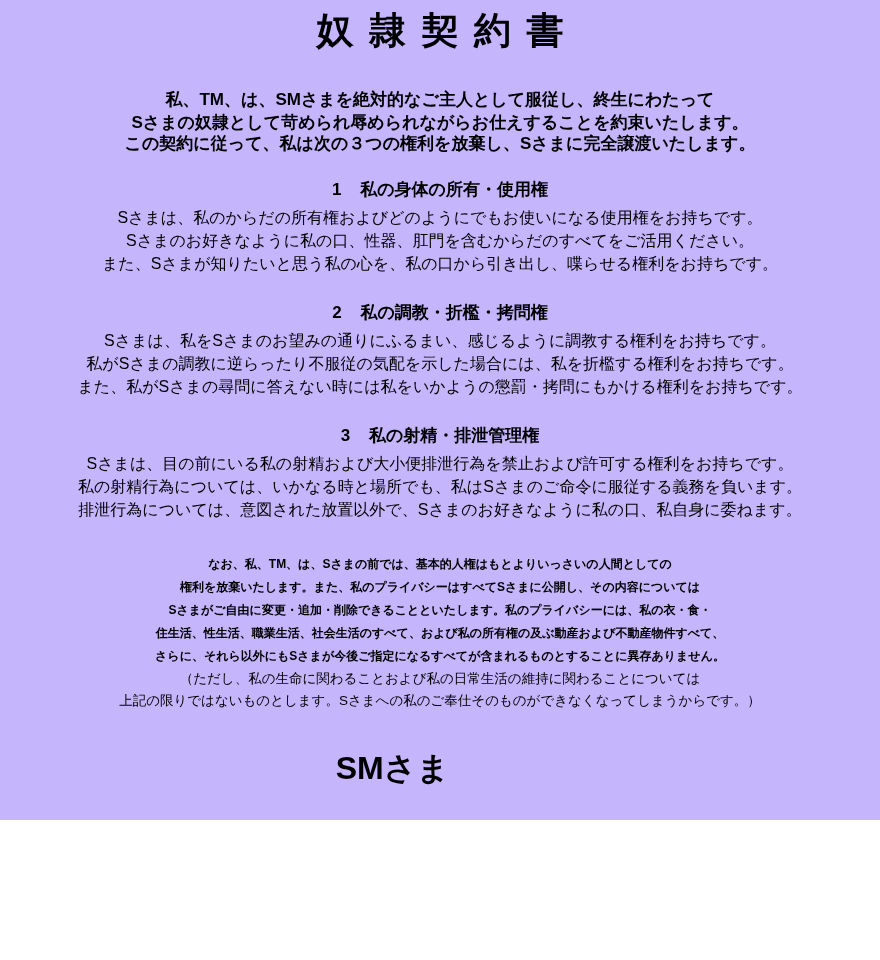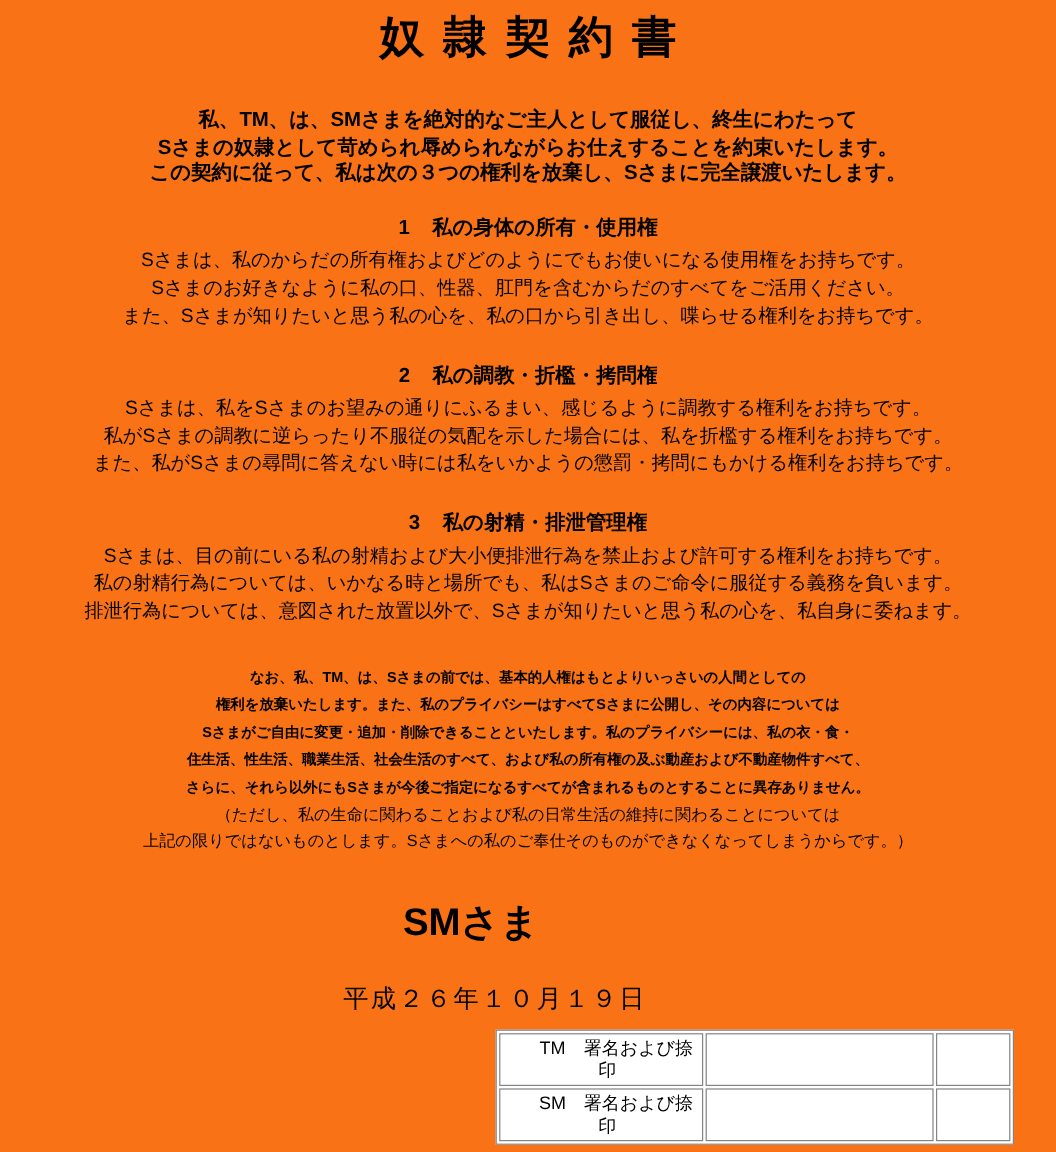--- a/index.html
+++ b/index.html
@@ -5,23 +5,23 @@
   html, body {
     margin: 0;
     padding: 0;
     background: #ffffff;
     color: #000000;
     font-family: "Liberation Sans", "DejaVu Sans", sans-serif;
   }
   .page {
     position: relative;
     width: 880px;
-    height: 960px;
+    height: 820px;
     overflow: hidden;
-    background: #f97316;
+    background: #c4b5fd;
     box-sizing: border-box;
     text-align: center;
   }
   .title {
     margin: 0;
     padding-top: 8px;
     font-size: 37px;
     font-weight: bold;
     letter-spacing: 0.42em;
     text-indent: 0.42em;
@@ -131,21 +131,21 @@
     </div>
   </div>
 
   <div class="section">
     <div class="sec-heading">
       <span class="sec-num">3</span><span>私の射精・排泄管理権</span>
     </div>
     <div class="sec-body">
       <div>Sさまは、目の前にいる私の射精および大小便排泄行為を禁止および許可する権利をお持ちです。</div>
       <div>私の射精行為については、いかなる時と場所でも、私はSさまのご命令に服従する義務を負います。</div>
-      <div>排泄行為については、意図された放置以外で、Sさまが知りたいと思う私の心を、私自身に委ねます。</div>
+      <div>排泄行為については、意図された放置以外で、Sさまのお好きなように私の口、私自身に委ねます。</div>
     </div>
   </div>
 
   <div class="supplement">
     <div>なお、私、TM、は、Sさまの前では、基本的人権はもとよりいっさいの人間としての</div>
     <div>権利を放棄いたします。また、私のプライバシーはすべてSさまに公開し、その内容については</div>
     <div>Sさまがご自由に変更・追加・削除できることといたします。私のプライバシーには、私の衣・食・</div>
     <div>住生活、性生活、職業生活、社会生活のすべて、および私の所有権の及ぶ動産および不動産物件すべて、</div>
     <div>さらに、それら以外にもSさまが今後ご指定になるすべてが含まれるものとすることに異存ありません。</div>
   </div>

